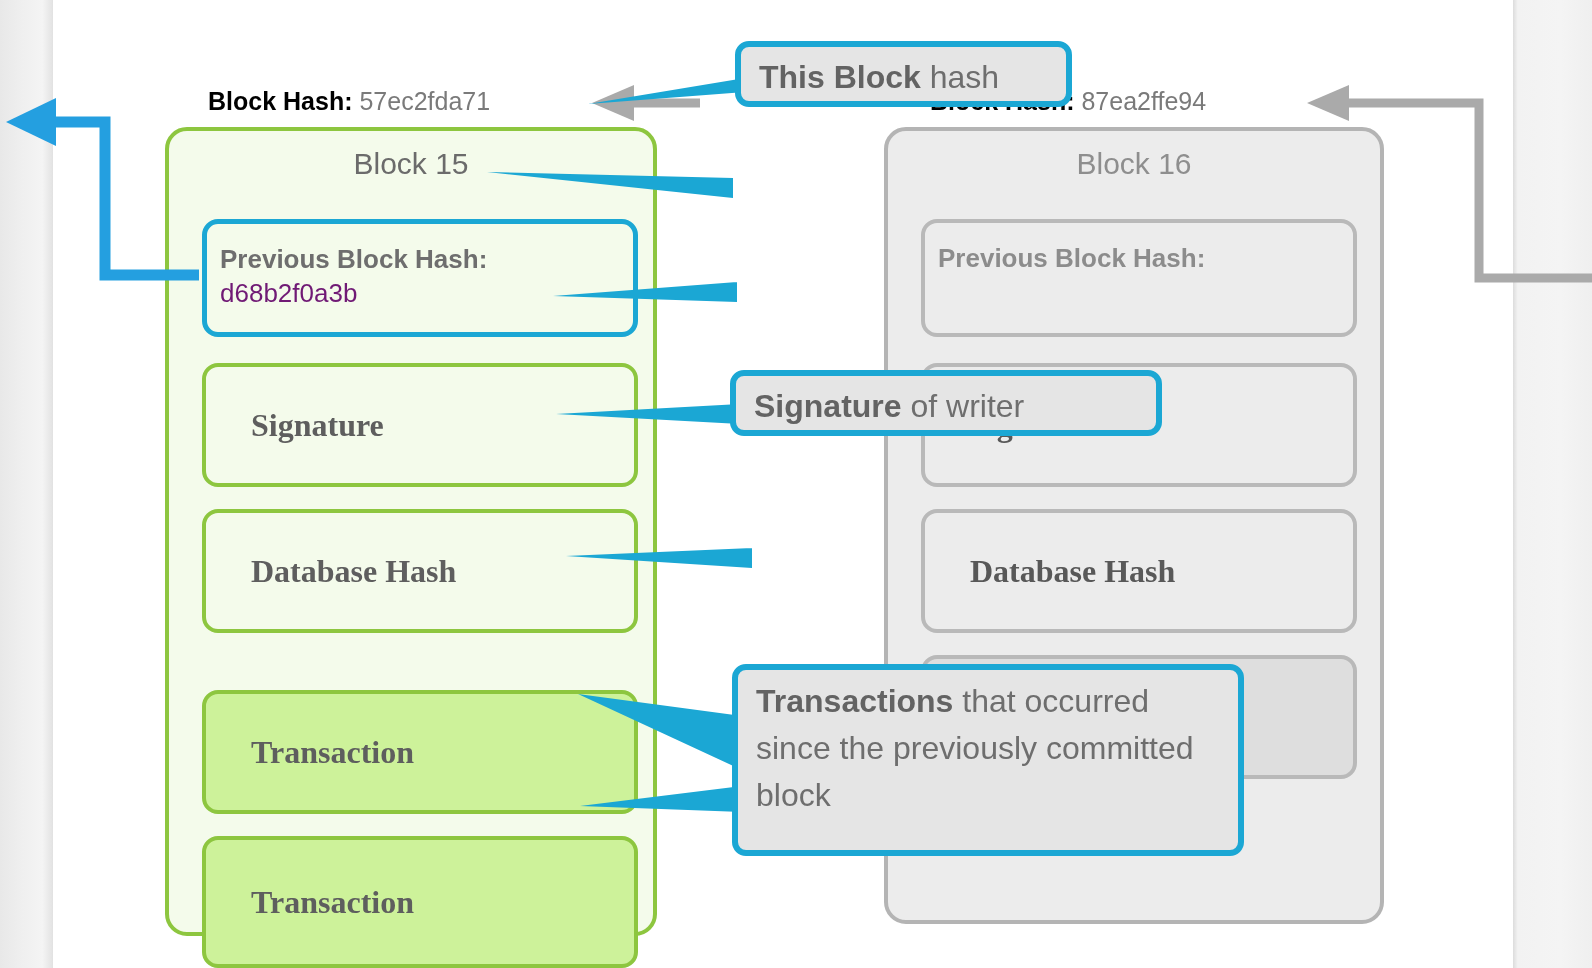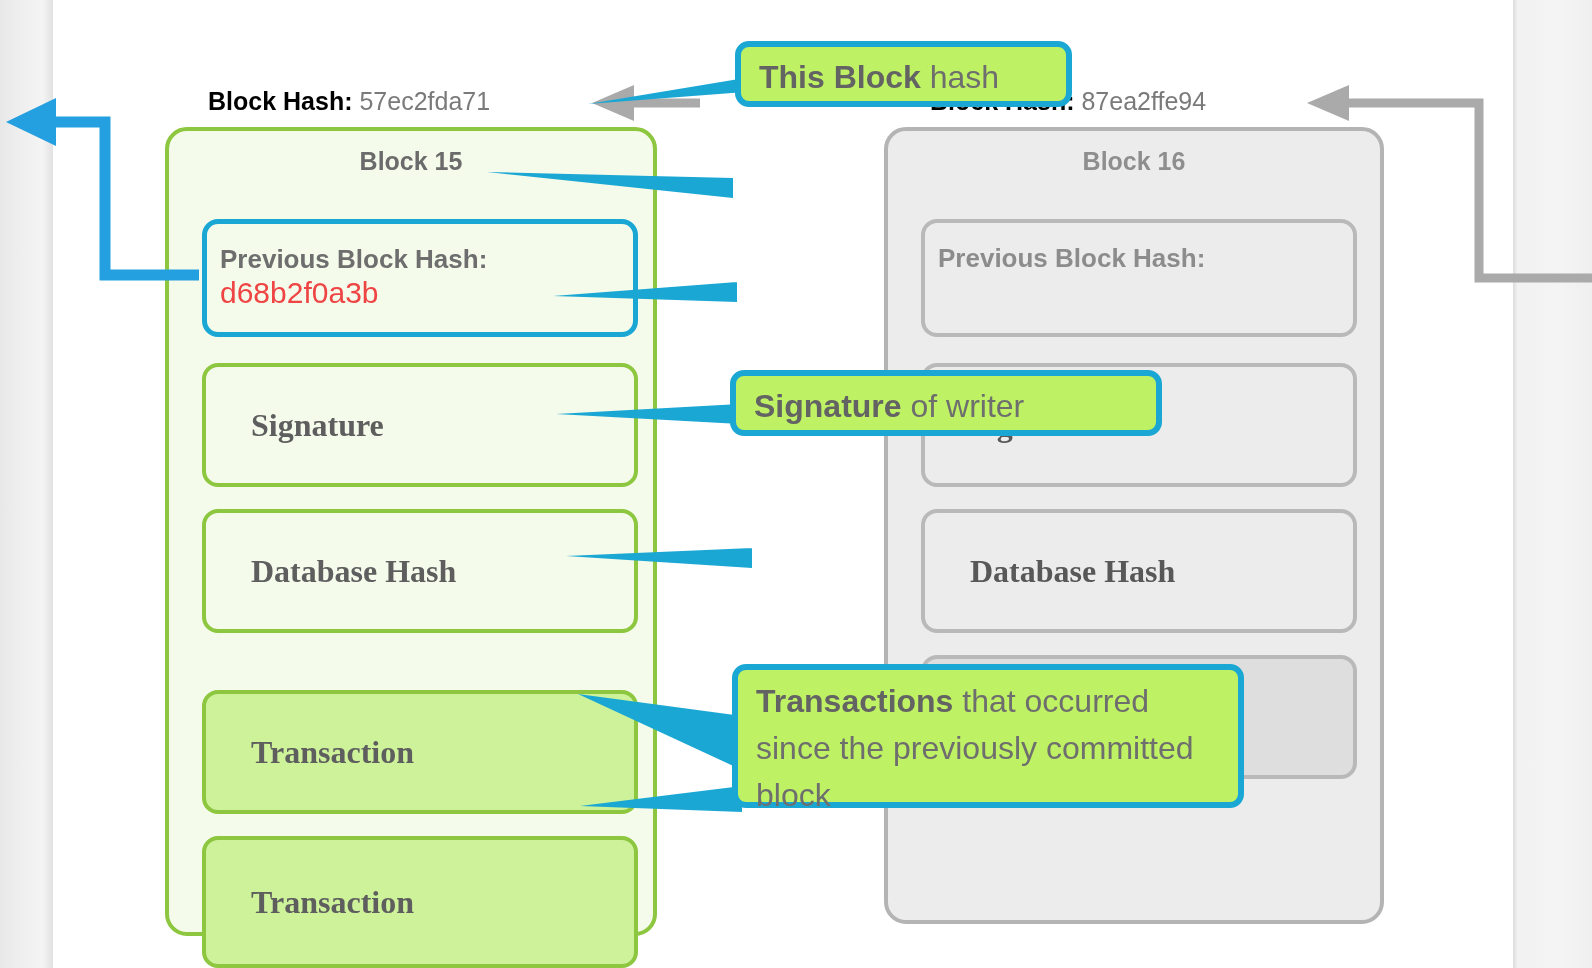--- a/index.html
+++ b/index.html
@@ -47,41 +47,41 @@
   .block-green {
     left:165px; top:127px; width:492px; height:809px;
     border:4px solid #8dc63f; background:#f4fbeb; z-index:3;
   }
   .block-grey {
     left:884px; top:127px; width:500px; height:797px;
     border:4px solid #b4b4b4; background:#ececec; z-index:1;
   }
   .block-title {
     position:absolute; left:0; right:0; text-align:center;
-    font-size:25px; font-weight:700; color:#6b6b6b;
+    font-size:30px; font-weight:400; color:#6b6b6b;
   }
   .block-green .block-title { top:16px; }
   .block-grey  .block-title { top:16px; color:#8e8e8e; }
 
   
   .field {
     position:absolute; border-radius:16px;
   }
   
   .f-prev {
     left:33px; top:88px; width:436px; height:118px;
     border:5px solid #1ba7d4; background:#f4fbeb;
   }
   .f-prev .lbl {
     position:absolute; left:13px; top:18px;
     font-size:26px; line-height:34px; color:#6e6e6e; font-weight:700;
   }
   .f-prev .val {
     position:absolute; left:13px; top:52px;
-    font-size:30px; line-height:34px; color:#ef4444; font-weight:400;
+    font-size:26px; line-height:34px; color:#701a75; font-weight:400;
   }
   .f-plain {
     left:33px; top:0; width:436px; height:124px;
     border:4px solid #8dc63f; background:#f4fbeb;
   }
   .f-tx { background:#cdf29a;margin-top:35px; }
   .f-serif {
     position:absolute; left:45px; top:50%; transform:translateY(-50%);
     font-family:"Liberation Serif", serif; font-weight:700;
     font-size:32px; color:#5e5e5e; white-space:nowrap;
@@ -104,21 +104,21 @@
 
   
   .arrows-grey { position:absolute; left:0; top:0; width:1592px; height:968px; z-index:2; pointer-events:none; }
   .arrows-blue { position:absolute; left:0; top:0; width:1592px; height:968px; z-index:6; pointer-events:none; }
 
   
   .callout-layer { position:absolute; left:0; top:0; width:1592px; height:968px; z-index:8; }
   .callout {
     position:absolute;
     border:6px solid #1ba7d4;
-    background:#bef264;
+    background:#e5e5e5;
     border-radius:14px;
     color:#6e6e6e;
     font-size:32px;
     line-height:44px;
     padding:8px 16px 10px 18px;
     white-space:nowrap;
   }
   .callout b { font-weight:700; color:#636363; }
   .callout.multi { white-space:normal; }
   .tails { position:absolute; left:0; top:0; width:1592px; height:968px; z-index:7; pointer-events:none; }
@@ -228,20 +228,20 @@
       <b>This Block</b><span> hash</span>
     </div>
 
 
 
     <div class="callout" style="left:730px; top:370px; width:432px; height:66px;">
       <b>Signature</b><span> of writer</span>
     </div>
 
 
-    <div class="callout multi" style="left:732px; top:664px; width:512px; height:144px; line-height:47px;">
+    <div class="callout multi" style="left:732px; top:664px; width:512px; height:192px; line-height:47px;">
       <b>Transactions</b><span> that occurred since the previously committed block</span>
     </div>
 
   </div>
 
 
 </div>
 
 </body></html>

